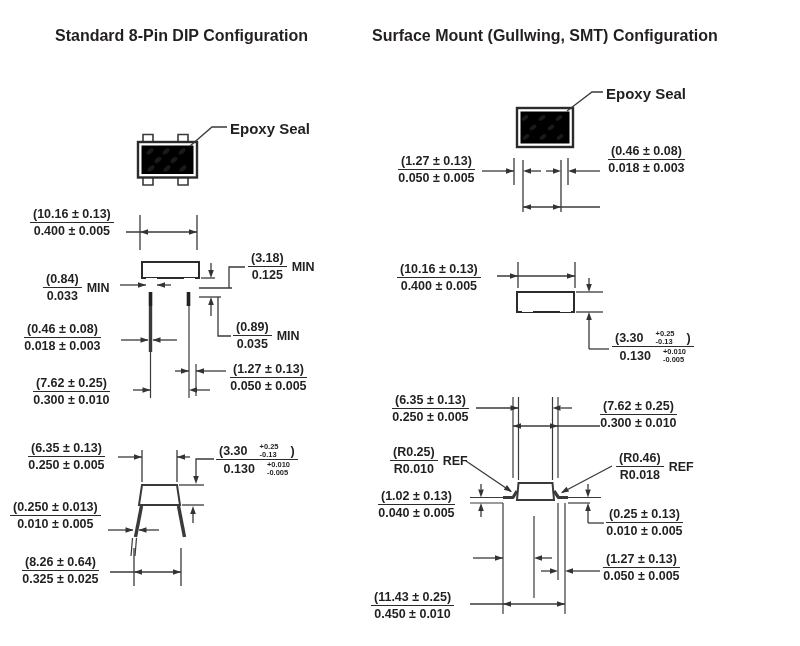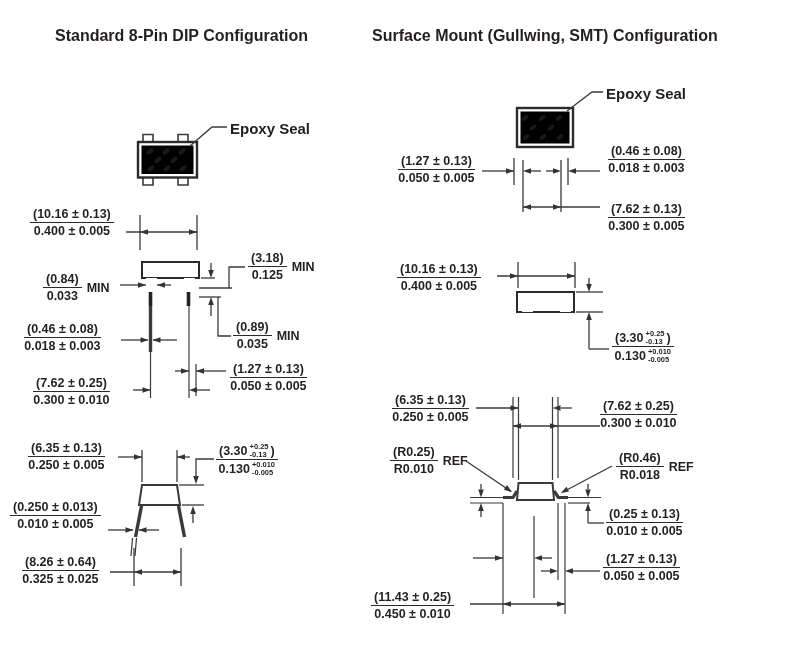--- a/index.html
+++ b/index.html
@@ -8,21 +8,21 @@
   svg{position:absolute;left:0;top:0;}
   svg line, svg polyline, svg path{stroke:#3a3a3a;fill:none;}
   svg polygon{fill:#333;stroke:none;}
   .title{position:absolute;font-size:16px;font-weight:bold;color:#231f20;white-space:nowrap;}
   .note{position:absolute;font-size:15px;font-weight:bold;color:#231f20;white-space:nowrap;}
   .dim{position:absolute;display:flex;align-items:center;gap:5px;font-size:12.5px;
        font-weight:bold;color:#231f20;white-space:nowrap;}
   .frac{display:flex;flex-direction:column;align-items:center;}
   .frac .top{border-bottom:1.6px solid #2b2b2b;padding:0 3px 1px 3px;line-height:14px;}
   .frac .bot{padding-top:1px;line-height:14px;}
-  .row{display:flex;align-items:center;justify-content:center;gap:2px;}
+  .row{display:flex;align-items:center;justify-content:center;gap:12px;}
   .tol{display:inline-flex;flex-direction:column;font-size:7.5px;line-height:7.5px;
        font-weight:bold;letter-spacing:0;}
   .sfx{line-height:14px;}
 </style>
 </head>
 <body>
 
 <div id="stage">
 
 <svg width="800" height="646" viewBox="0 0 800 646">
@@ -347,26 +347,20 @@
         <div class="top">(1.27 ± 0.13)</div>
         <div class="bot">0.050 ± 0.005</div>
       </div>
 </div>
 <div class="dim" style="left:608px;top:144px">
   <div class="frac">
         <div class="top">(0.46 ± 0.08)</div>
         <div class="bot">0.018 ± 0.003</div>
       </div>
 </div>
-<div class="dim" style="left:608px;top:202px">
-  <div class="frac">
-        <div class="top">(7.62 ± 0.13)</div>
-        <div class="bot">0.300 ± 0.005</div>
-      </div>
-</div>
 <div class="dim" style="left:397px;top:262px">
   <div class="frac">
         <div class="top">(10.16 ± 0.13)</div>
         <div class="bot">0.400 ± 0.005</div>
       </div>
 </div>
 <div class="dim" style="left:612px;top:330px">
   <div class="frac">
     <div class="top row">
           <span>(3.30</span>
@@ -404,20 +398,26 @@
       </div>
   <span class="sfx">REF</span>
 </div>
 <div class="dim" style="left:616px;top:451px">
   <div class="frac">
         <div class="top">(R0.46)</div>
         <div class="bot">R0.018</div>
       </div>
   <span class="sfx">REF</span>
 </div>
+<div class="dim" style="left:378px;top:489px">
+  <div class="frac">
+        <div class="top">(1.02 ± 0.13)</div>
+        <div class="bot">0.040 ± 0.005</div>
+      </div>
+</div>
 <div class="dim" style="left:606px;top:507px">
   <div class="frac">
         <div class="top">(0.25 ± 0.13)</div>
         <div class="bot">0.010 ± 0.005</div>
       </div>
 </div>
 <div class="dim" style="left:603px;top:552px">
   <div class="frac">
         <div class="top">(1.27 ± 0.13)</div>
         <div class="bot">0.050 ± 0.005</div>

